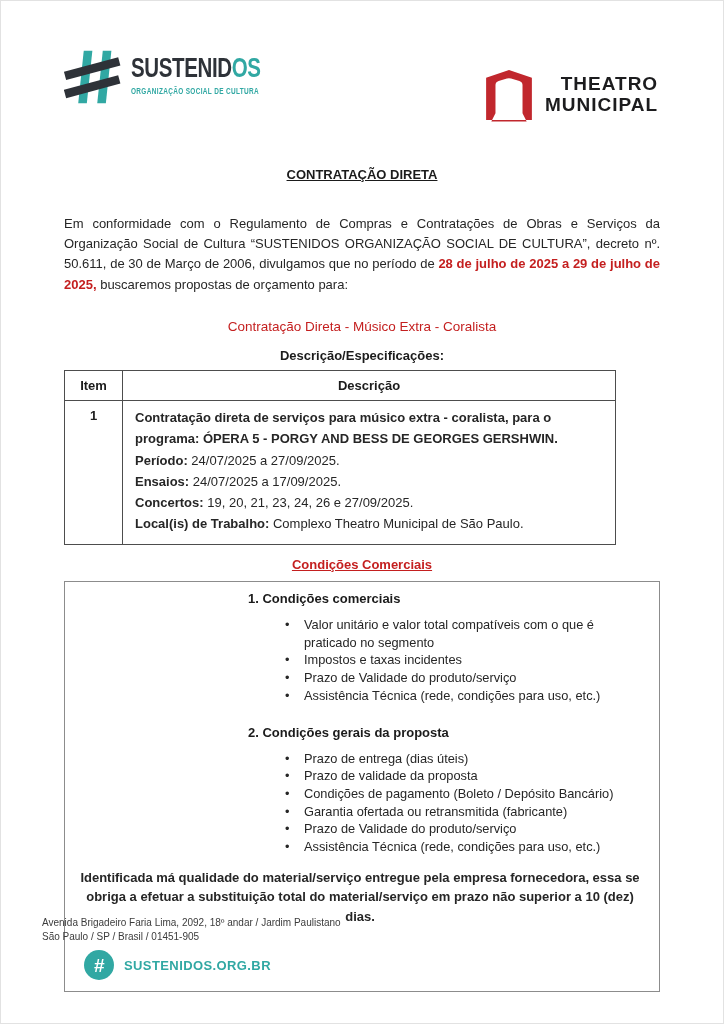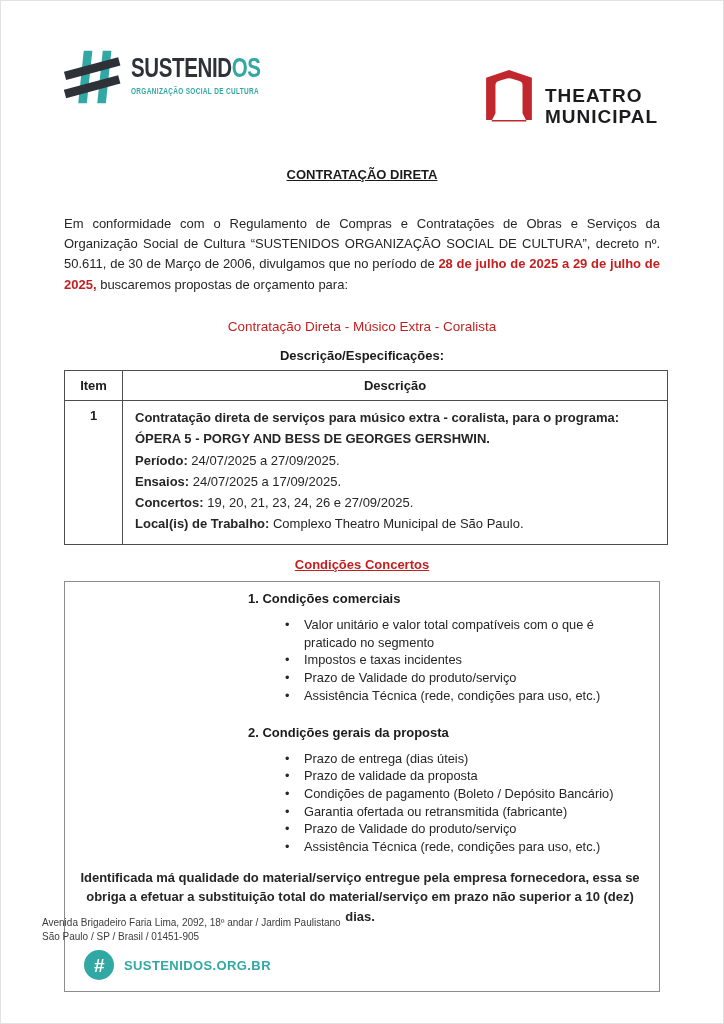--- a/index.html
+++ b/index.html
@@ -12,34 +12,34 @@
   .abs { position:absolute; }
 
   
   .sust-logo { top:48px; left:64px; display:flex; align-items:flex-start; gap:9px; }
   .sust-text { transform:scaleX(0.76); transform-origin:left top; margin-top:6px; }
   .sust-name { font-size:27px; font-weight:bold; letter-spacing:-0.5px; color:#2e3238; line-height:28px; white-space:nowrap; }
   .sust-name .teal { color:#31a8a3; }
   .sust-tagline { font-size:8.5px; font-weight:bold; color:#31a8a3; letter-spacing:0.45px; margin-top:4px; white-space:nowrap; }
 
   .theatro-logo { top:66px; left:483px; display:flex; align-items:flex-start; gap:10px; }
-  .theatro-text { font-size:19px; font-weight:bold; letter-spacing:1px; line-height:20.5px; color:#1c1c1e; margin-top:20px; white-space:nowrap; }
+  .theatro-text { font-size:19px; font-weight:bold; letter-spacing:1px; line-height:20.5px; color:#1c1c1e; margin-top:8px; white-space:nowrap;text-align:right; }
 
   
   .doc-title { top:165px; left:0; width:100%; text-align:center; font-size:13px; font-weight:bold; line-height:19px; color:#1b1b1b; }
   .doc-title div { text-decoration:underline; }
 
   .intro { top:214px; left:64px; width:596px; font-size:13px; line-height:20.2px; text-align:justify; color:#262626; }
   .red-bold { color:#c41f1f; font-weight:bold; }
 
   .subject-heading { top:319px; left:0; width:100%; text-align:center; font-size:13.5px; font-weight:normal; color:#c41f1f; }
   .spec-heading { top:348px; left:0; width:100%; text-align:center; font-size:13px; font-weight:bold; color:#1b1b1b; }
 
   
-  .spec-table { top:370px; left:64px; width:604px; border-collapse:collapse; }
+  .spec-table { top:370px; left:64px; width:552px; border-collapse:collapse; }
   .spec-table th, .spec-table td { border:1px solid #4d4d4d; }
   .spec-table th { height:30px; font-size:13px; font-weight:bold; text-align:center; color:#1b1b1b; }
   .col-item { width:58px; }
   .cell-item { text-align:center; vertical-align:top; font-weight:bold; font-size:13px; padding-top:7px; }
   .cell-desc { padding:6px 12px 9px 12px; font-size:13px; line-height:21.3px; color:#262626; }
   .cell-desc .lead { font-weight:bold; }
   .cell-desc .lbl { font-weight:bold; }
 
   
   .cc-heading { top:557px; left:0; width:100%; text-align:center; font-size:13px; font-weight:bold; color:#c41f1f; }
@@ -115,21 +115,21 @@
         <p class="lead">Contratação direta de serviços para músico extra - coralista, para o programa: ÓPERA 5 - PORGY AND BESS DE GEORGES GERSHWIN.</p>
         <p><span class="lbl">Período:</span><span> 24/07/2025 a 27/09/2025.</span></p>
         <p><span class="lbl">Ensaios:</span><span> 24/07/2025 a 17/09/2025.</span></p>
         <p><span class="lbl">Concertos:</span><span> 19, 20, 21, 23, 24, 26 e 27/09/2025.</span></p>
         <p><span class="lbl">Local(is) de Trabalho:</span><span> Complexo Theatro Municipal de São Paulo.</span></p>
       </td>
     </tr>
   </tbody>
     </table>
 
-  <div class="abs cc-heading"><span>Condições Concertos</span></div>
+  <div class="abs cc-heading"><span>Condições Comerciais</span></div>
 
   <div class="abs cond-box">
     <div class="cond-h">1. Condições comerciais</div>
     <ul>
       <li>Valor unitário e valor total compatíveis com o que é praticado no segmento</li>
       <li>Impostos e taxas incidentes</li>
       <li>Prazo de Validade do produto/serviço</li>
       <li>Assistência Técnica (rede, condições para uso, etc.)</li>
     </ul>
 

